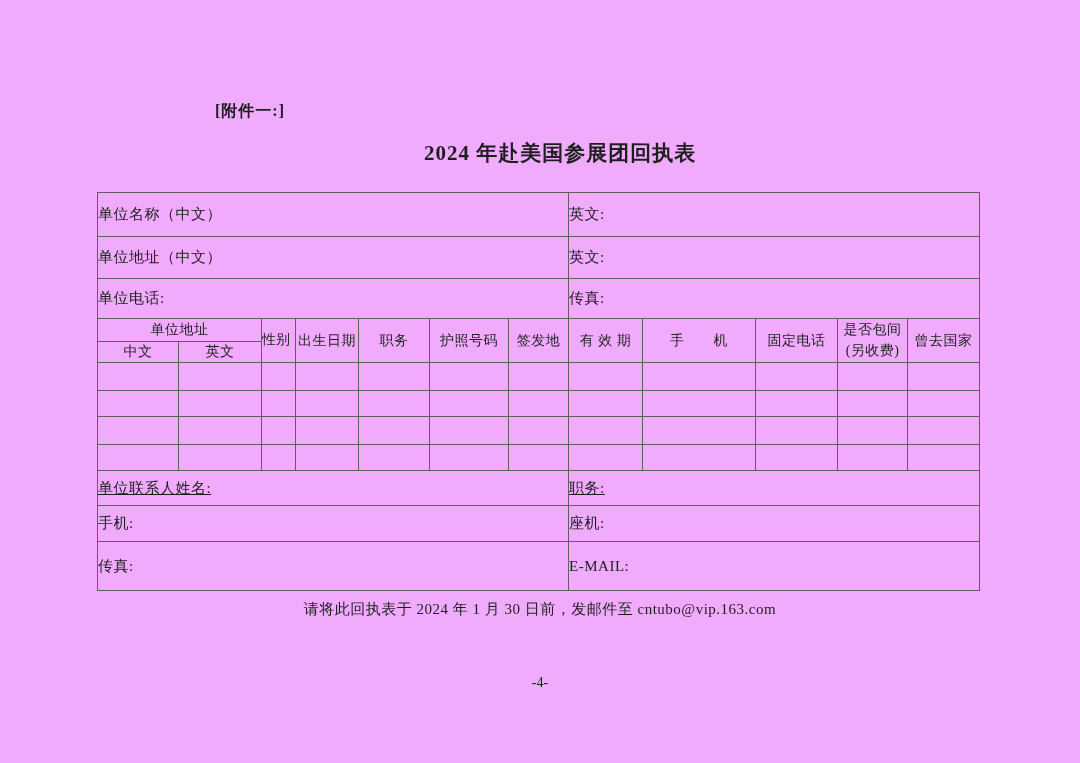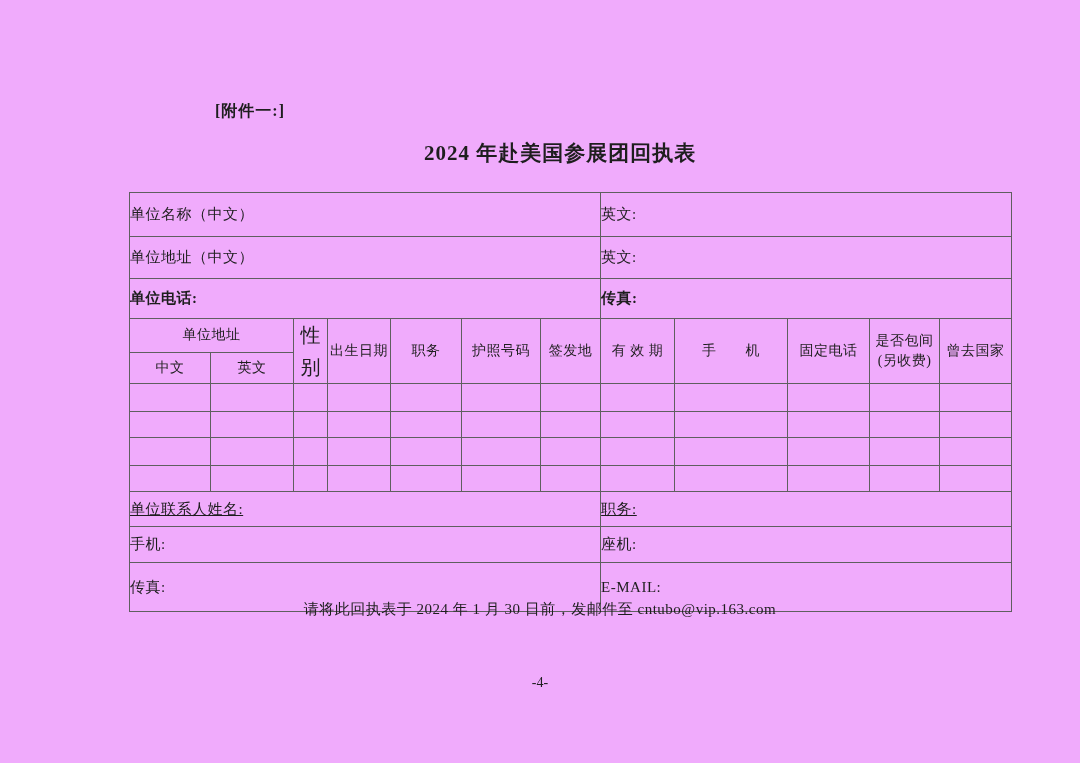--- a/index.html
+++ b/index.html
@@ -31,21 +31,20 @@
     font-weight: bold;
     letter-spacing: 1px;
   }
   table.form-table {
     position: absolute;
     left: 97px;
     top: 192px;
     width: 835px;
     border-collapse: collapse;
     table-layout: fixed;
-    margin-left: 32px;
   }
   table.form-table td {
     border: 1px solid #5f5f5f;
     padding: 0;
     overflow: hidden;
   }
   td.label {
     font-size: 15px;
     text-align: left;
     vertical-align: middle;
@@ -54,31 +53,30 @@
     white-space: nowrap;
   }
   td.hdr {
     font-size: 14px;
     text-align: center;
     vertical-align: middle;
     line-height: 1.45;
     letter-spacing: 0.5px;
   }
   td.hdr-gender {
-    font-size: 20px;
-    text-align: center;
+    font-size: 14px;
     vertical-align: middle;
     padding: 0 8px;
     word-break: break-all;
     line-height: 1.6;
   }
   td.empty { background: transparent; }
   tr.h44 { height: 44px; }
   tr.h42 { height: 42px; }
-  tr.h40 { height: 40px; font-weight: bold; }
+  tr.h40 { height: 40px; }
   tr.hh1 { height: 23px; }
   tr.hh2 { height: 21px; }
   tr.he1 { height: 28px; }
   tr.he2 { height: 26px; }
   tr.h35 { height: 35px; text-decoration: underline; }
   tr.h36 { height: 36px; }
   tr.h49 { height: 49px; }
   .footer-note {
     position: absolute;
     left: 0;

